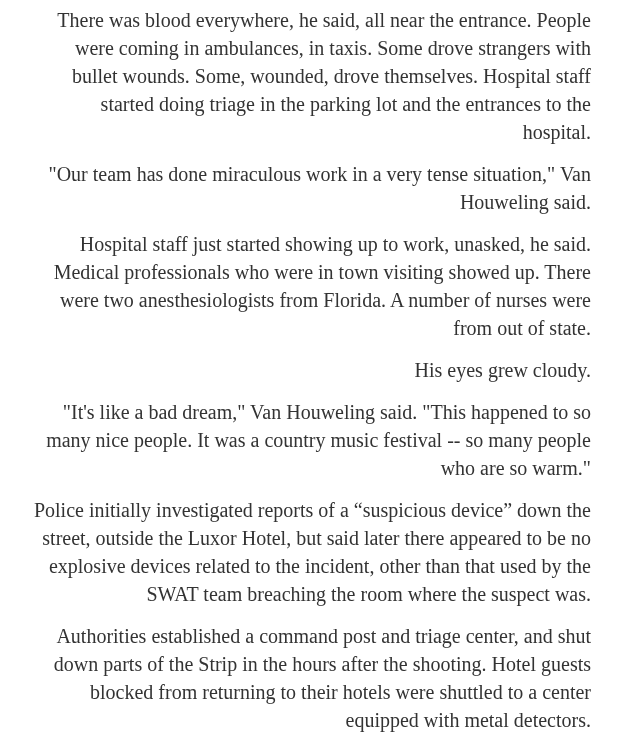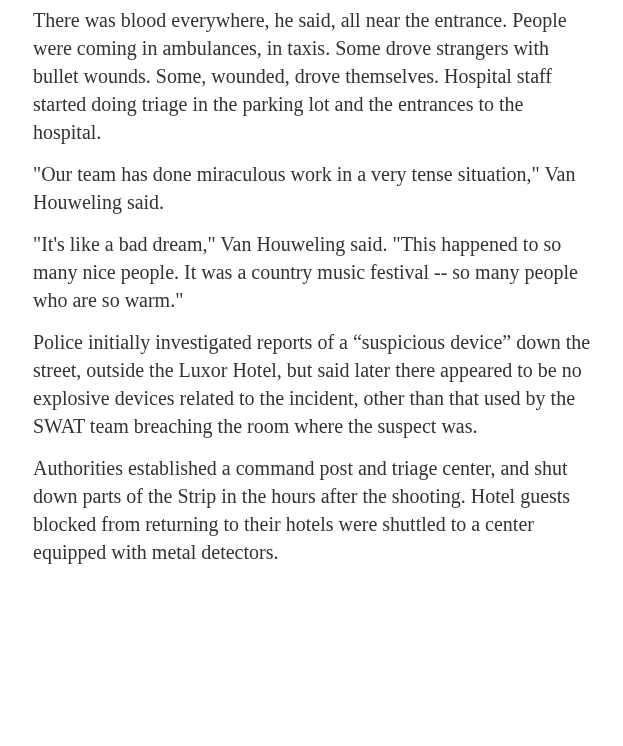--- a/index.html
+++ b/index.html
@@ -17,25 +17,27 @@
     width: 558px;
     padding: 6px 32px 0 33px;
   }
   .article p {
     font-family: "Liberation Serif", "DejaVu Serif", serif;
     font-size: 20px;
     line-height: 28px;
     font-weight: 400;
     color: #333333;
     margin: 0 0 14px 0;
-    text-align: left;
+    text-align: right;
   }
 </style>
 </head>
 <body>
 
 <div class="article">
   <p>There was blood everywhere, he said, all near the entrance. People were coming in ambulances, in taxis. Some drove strangers with bullet wounds. Some, wounded, drove themselves. Hospital staff started doing triage in the parking lot and the entrances to the hospital.</p>
   <p>"Our team has done miraculous work in a very tense situation," Van Houweling said.</p>
+  <p>Hospital staff just started showing up to work, unasked, he said. Medical professionals who were in town visiting showed up. There were two anesthesiologists from Florida. A number of nurses were from out of state.</p>
+  <p>His eyes grew cloudy.</p>
   <p>"It's like a bad dream," Van Houweling said. "This happened to so many nice people. It was a country music festival -- so many people who are so warm."</p>
   <p>Police initially investigated reports of a “suspicious device” down the street, outside the Luxor Hotel, but said later there appeared to be no explosive devices related to the incident, other than that used by the SWAT team breaching the room where the suspect was.</p>
   <p>Authorities established a command post and triage center, and shut down parts of the Strip in the hours after the shooting. Hotel guests blocked from returning to their hotels were shuttled to a center equipped with metal detectors.</p>
 </div>
 
 </body></html>

